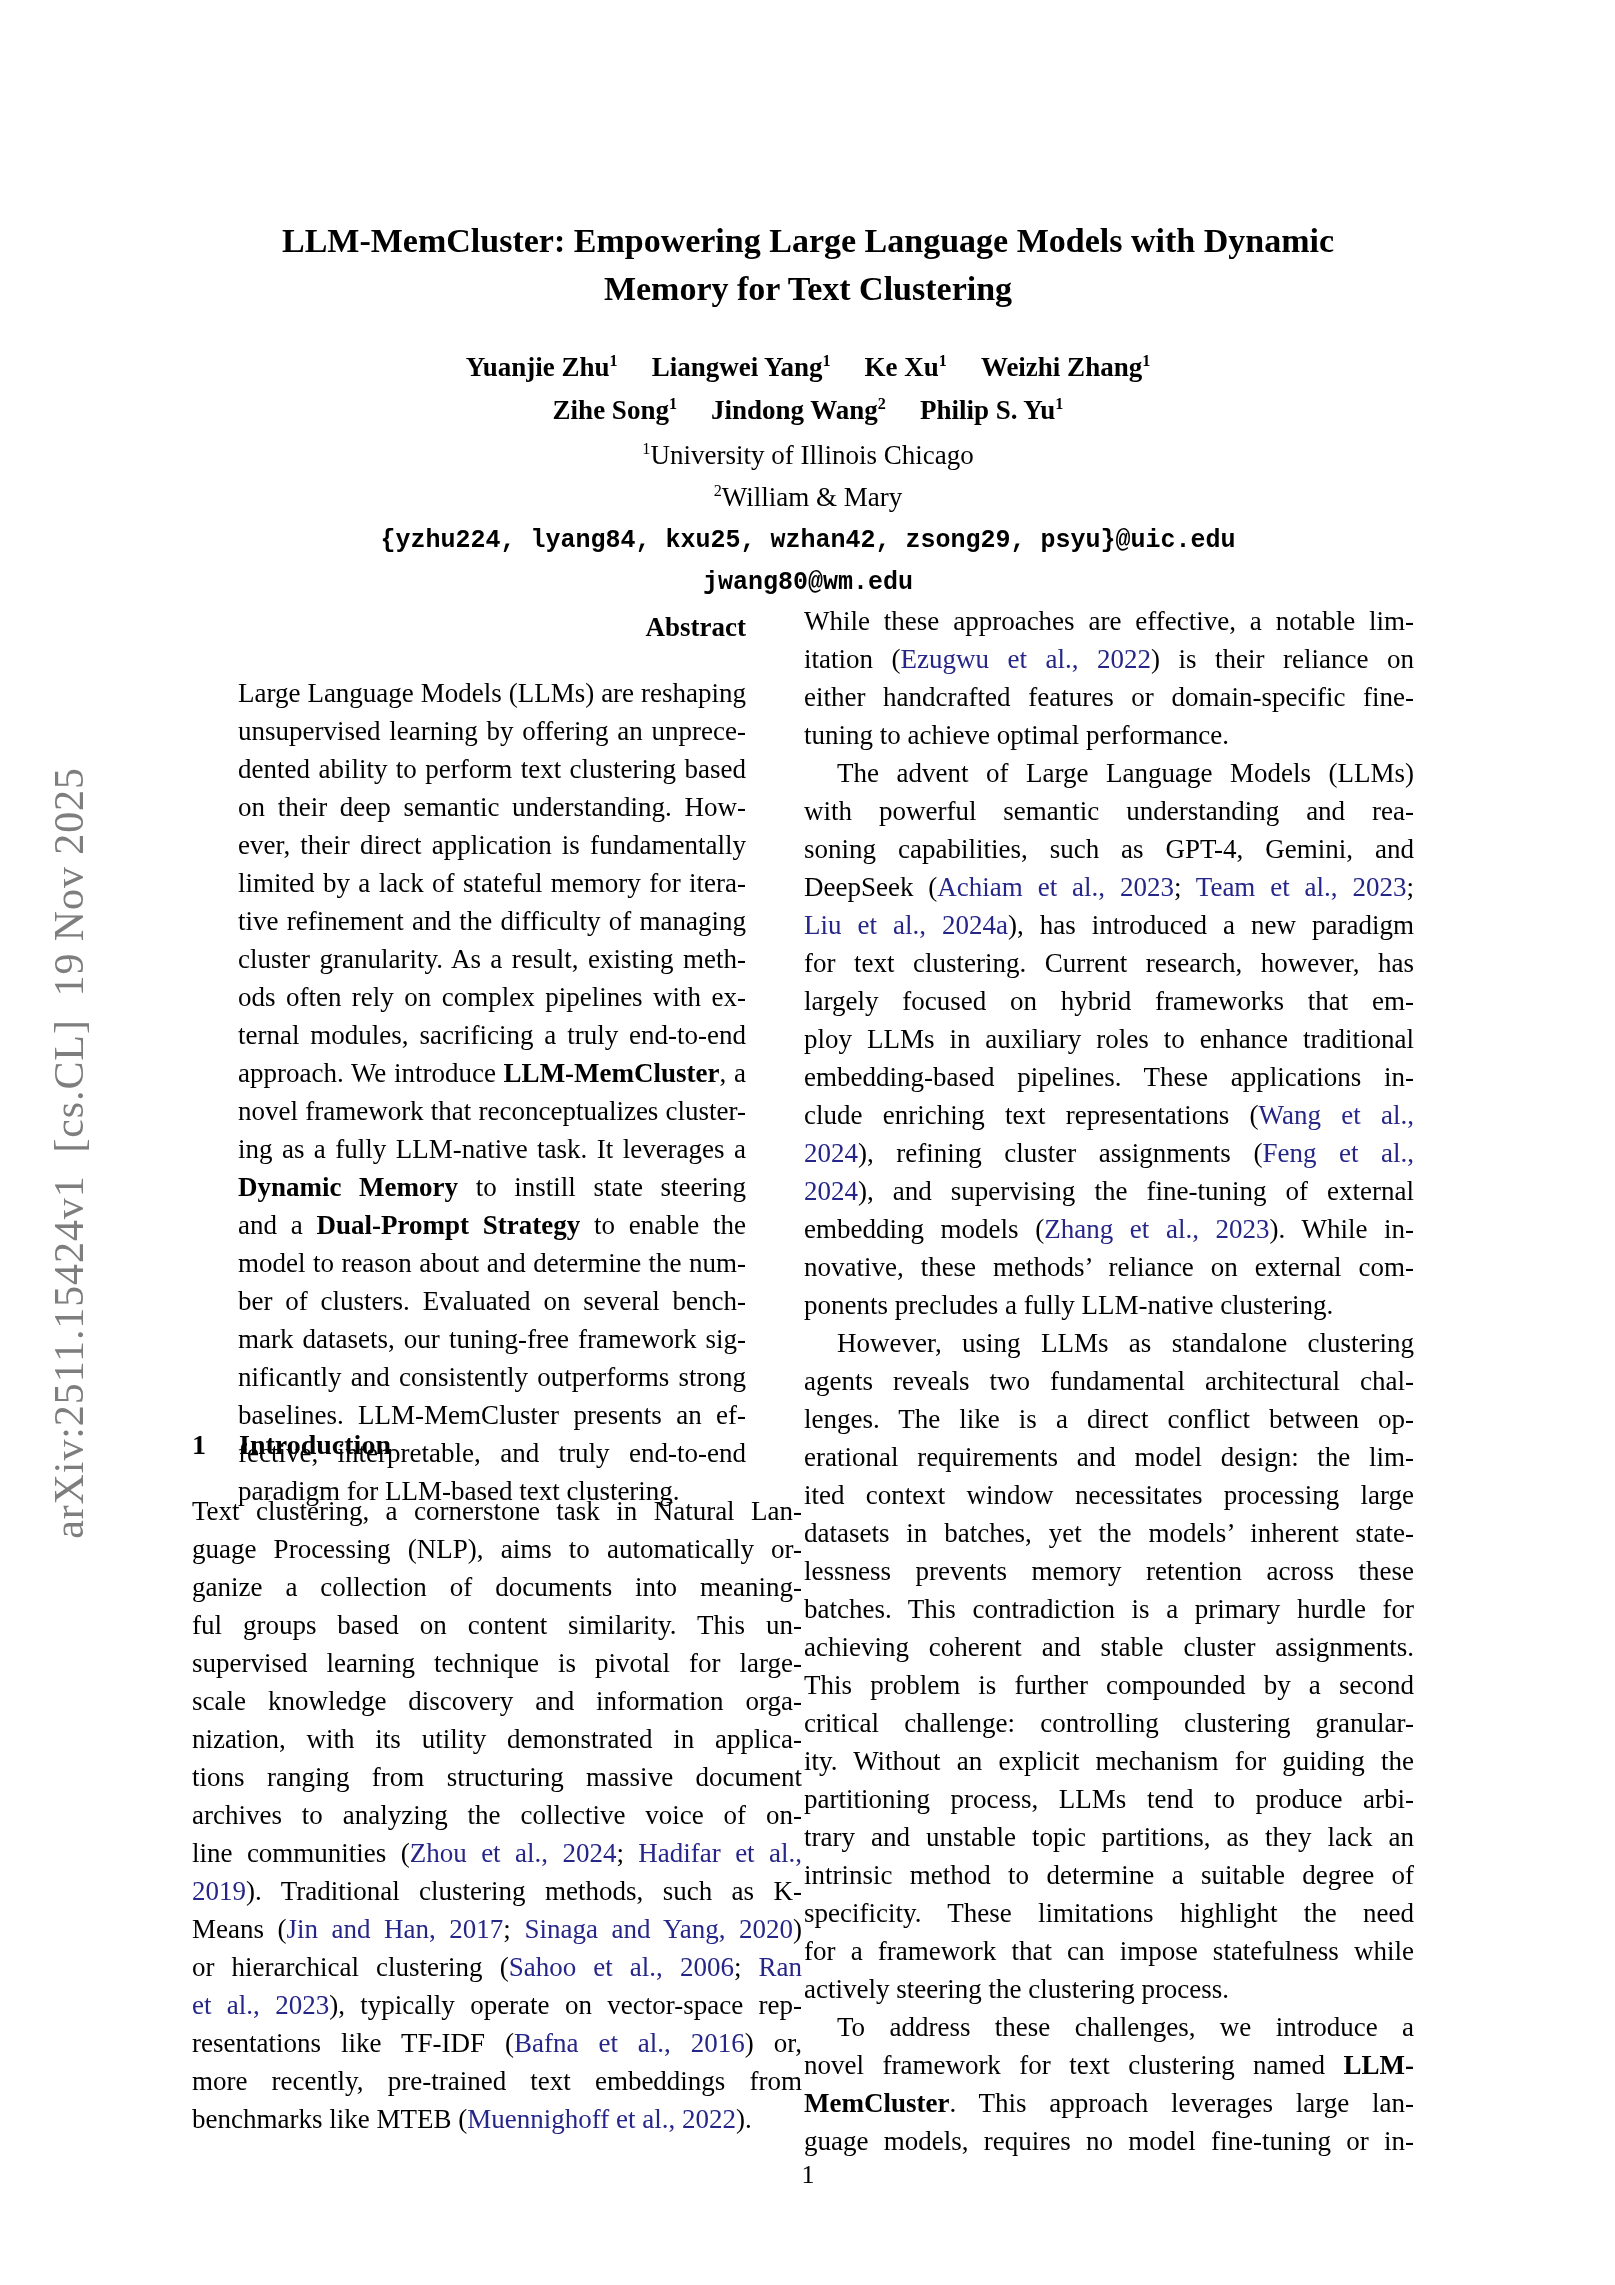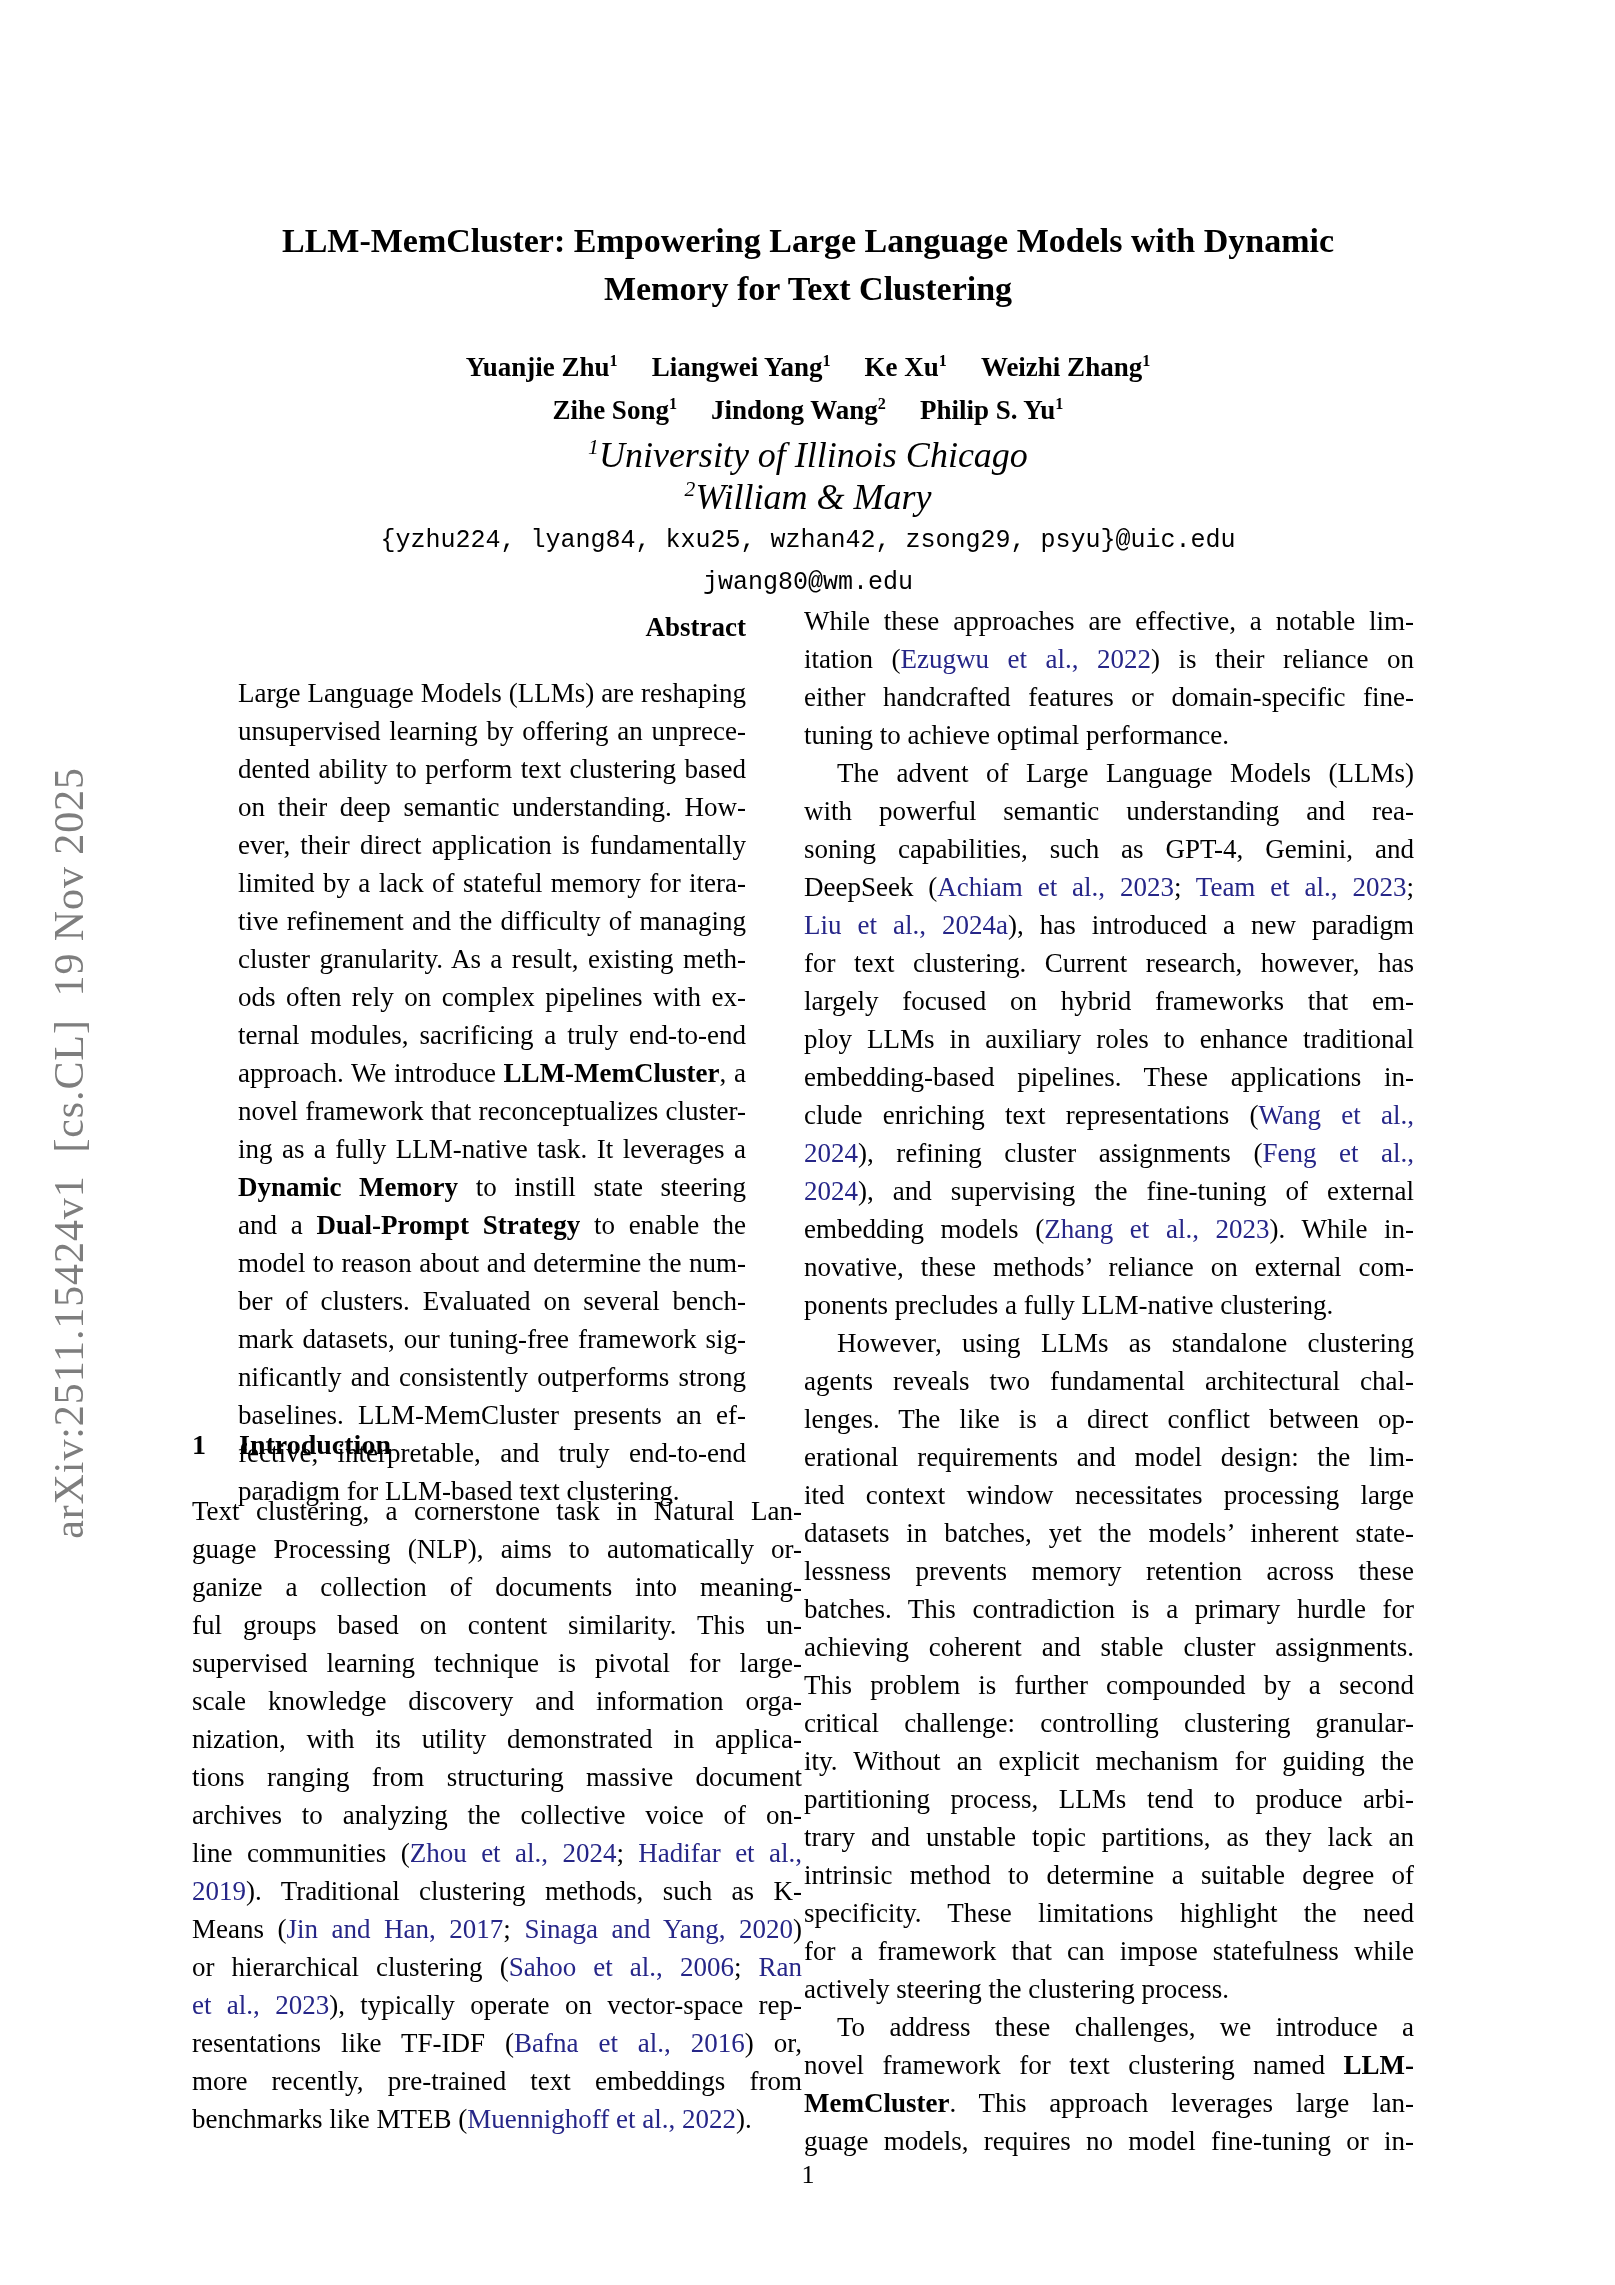--- a/index.html
+++ b/index.html
@@ -15,22 +15,22 @@
     transform-origin:center center;
     font-size:42px; color:var(--wm); white-space:pre; letter-spacing:0.9px;
   }
   .header { position:absolute; left:0; top:197px; width:100%; text-align:center;margin-top:20px; }
   .title-line { font-size:34px; line-height:48px; font-weight:bold; }
   .authors { margin-top:33px; }
   .authors-row { font-size:27px; line-height:43px; font-weight:bold; }
   .author { margin:0 17px; white-space:nowrap; }
   sup { font-size:60%; vertical-align:super; line-height:0; }
   .affils { margin-top:1.8px; }
-  .affil-line { font-size:36px; line-height:42px;font-style:italic; }
-  .emails { margin-top:1.8px; font-family:"Liberation Mono", monospace; }
+  .affil-line { font-size:27px; line-height:42px; }
+  .emails { margin-top:1.8px; font-family:"Liberation Mono", monospace;font-weight:bold; }
   .email-line { font-size:25px; line-height:42px; }
 
   .abstract-section { position:absolute; left:238px; top:610px; width:508px; }
   .abstract-head { text-align:right; font-weight:bold; font-size:27px; line-height:34px; margin-bottom:30px; }
   .abstract-section .line { font-size:24px; line-height:32px; }
 
   .intro-section { position:absolute; left:192px; top:1427px; width:610px; }
   .section-head { font-size:28px; line-height:36px; font-weight:bold; margin-bottom:29px; }
   .section-head .num { margin-right:33px; }
 

